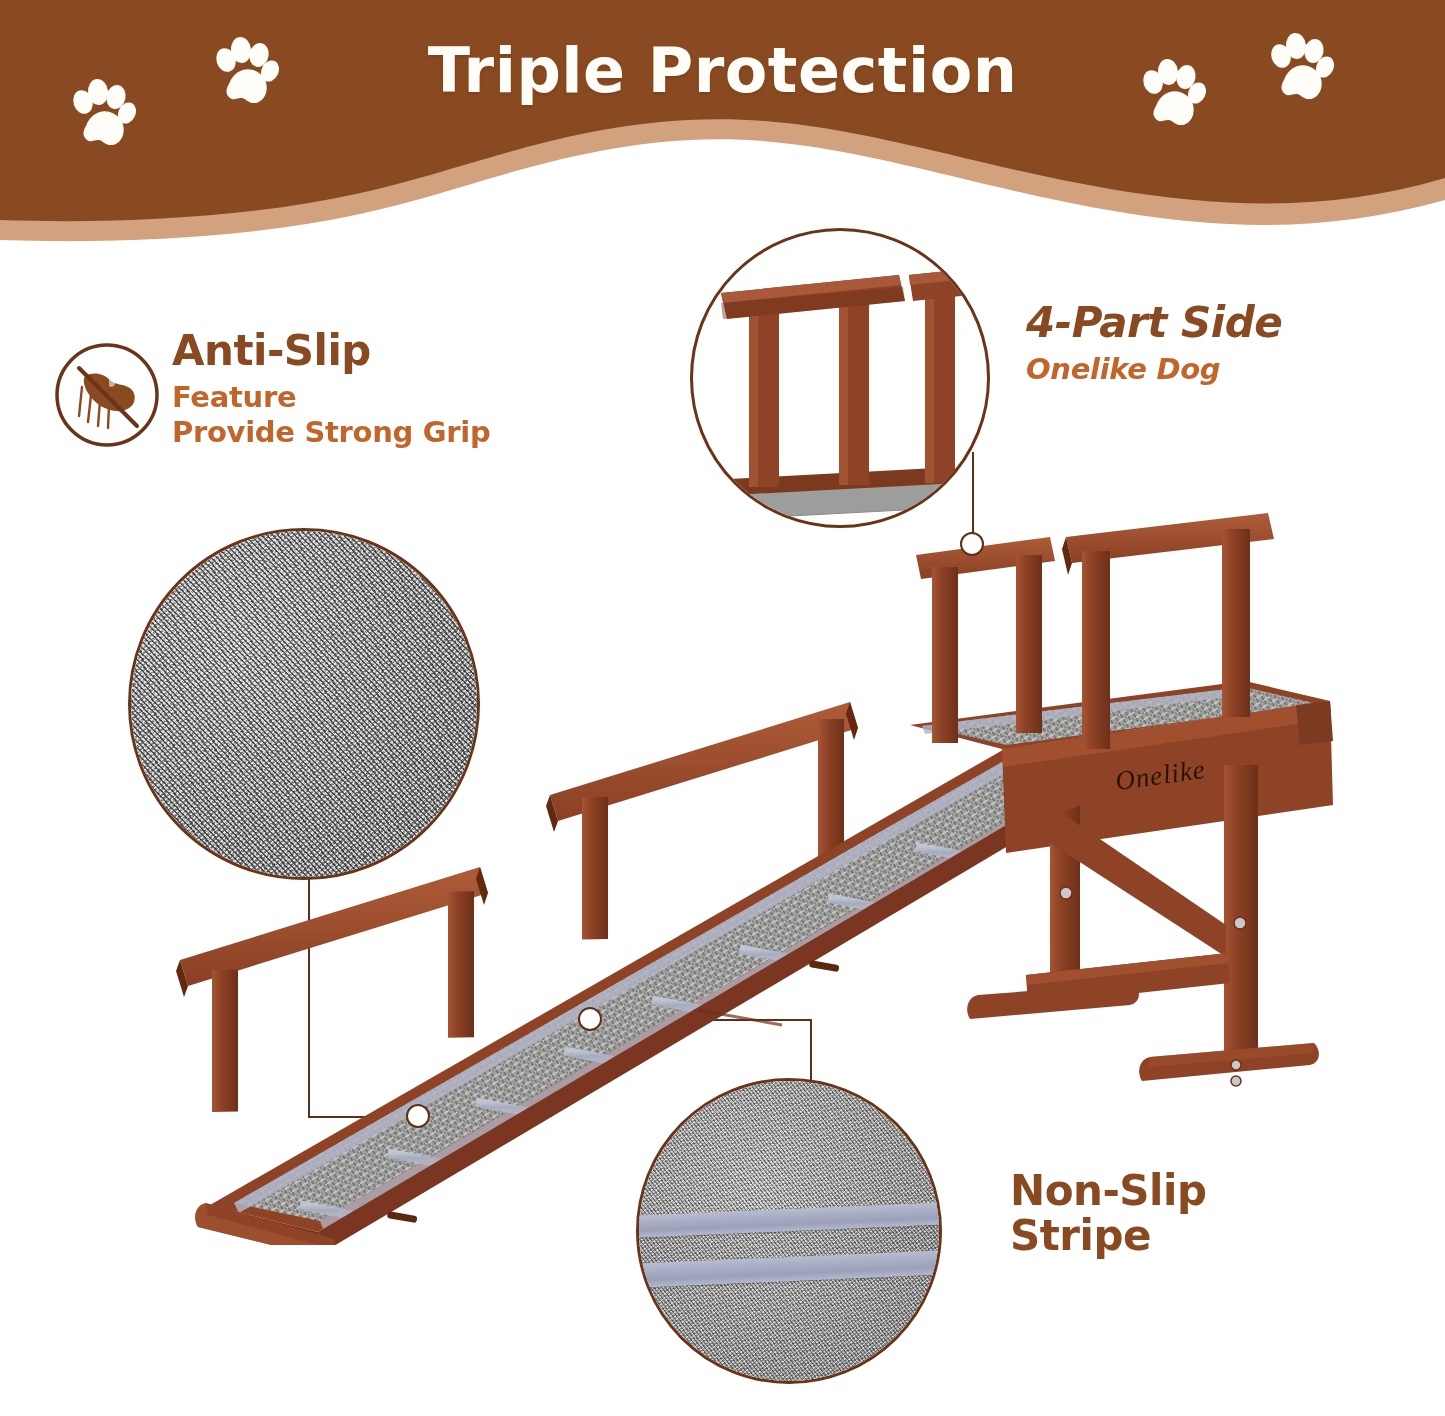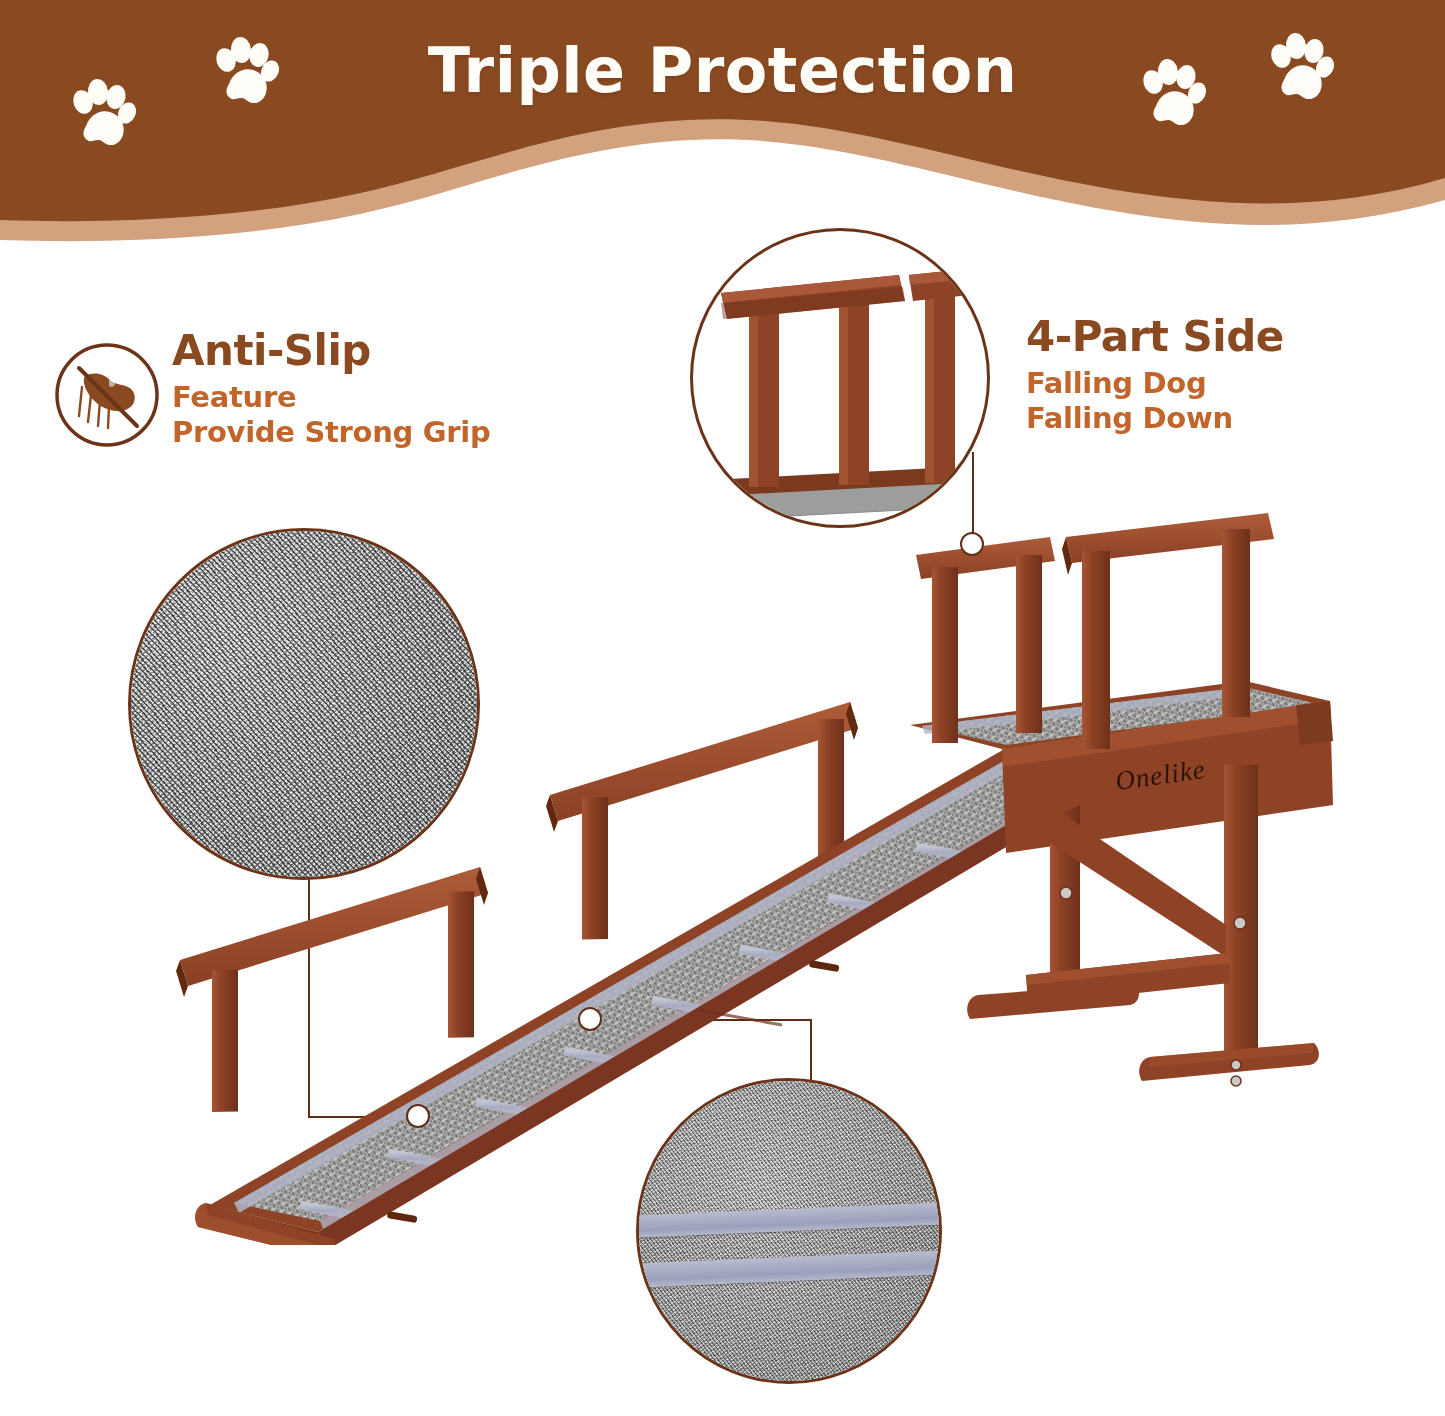--- a/index.html
+++ b/index.html
@@ -159,31 +159,34 @@
 <div class="feat" style="left:172px;top:328px;width:400px;">
   <div class="feat-title">
     <div>Anti-Slip</div>
   </div>
   <div class="feat-sub">
     <div>Feature</div>
     <div>Provide Strong Grip</div>
   </div>
 </div>
 
-<div class="feat" style="left:1026px;top:314px;width:400px;">
+<div class="feat" style="left:1026px;top:300px;width:400px;font-style:italic;">
   <div class="feat-title">
     <div>4-Part Side</div>
   </div>
   <div class="feat-sub">
-    <div>Falling Dog</div>
-    <div>Falling Down</div>
+    <div>Onelike Dog</div>
   </div>
 </div>
 
 <div class="feat" style="left:1010px;top:1168px;width:400px;">
+  <div class="feat-title">
+    <div>Non-Slip</div>
+    <div>Stripe</div>
+  </div>
 </div>
 
 <div class="conn conn-v" style="left:308px;top:870px;height:248px;"></div>
 <div class="conn conn-h" style="left:308px;top:1116px;width:110px;"></div>
 
 <div class="conn conn-h" style="left:592px;top:1019px;width:220px;"></div>
 <div class="conn conn-v" style="left:810px;top:1019px;height:72px;"></div>
 
 <div class="conn conn-v" style="left:972px;top:452px;height:92px;"></div>
 

